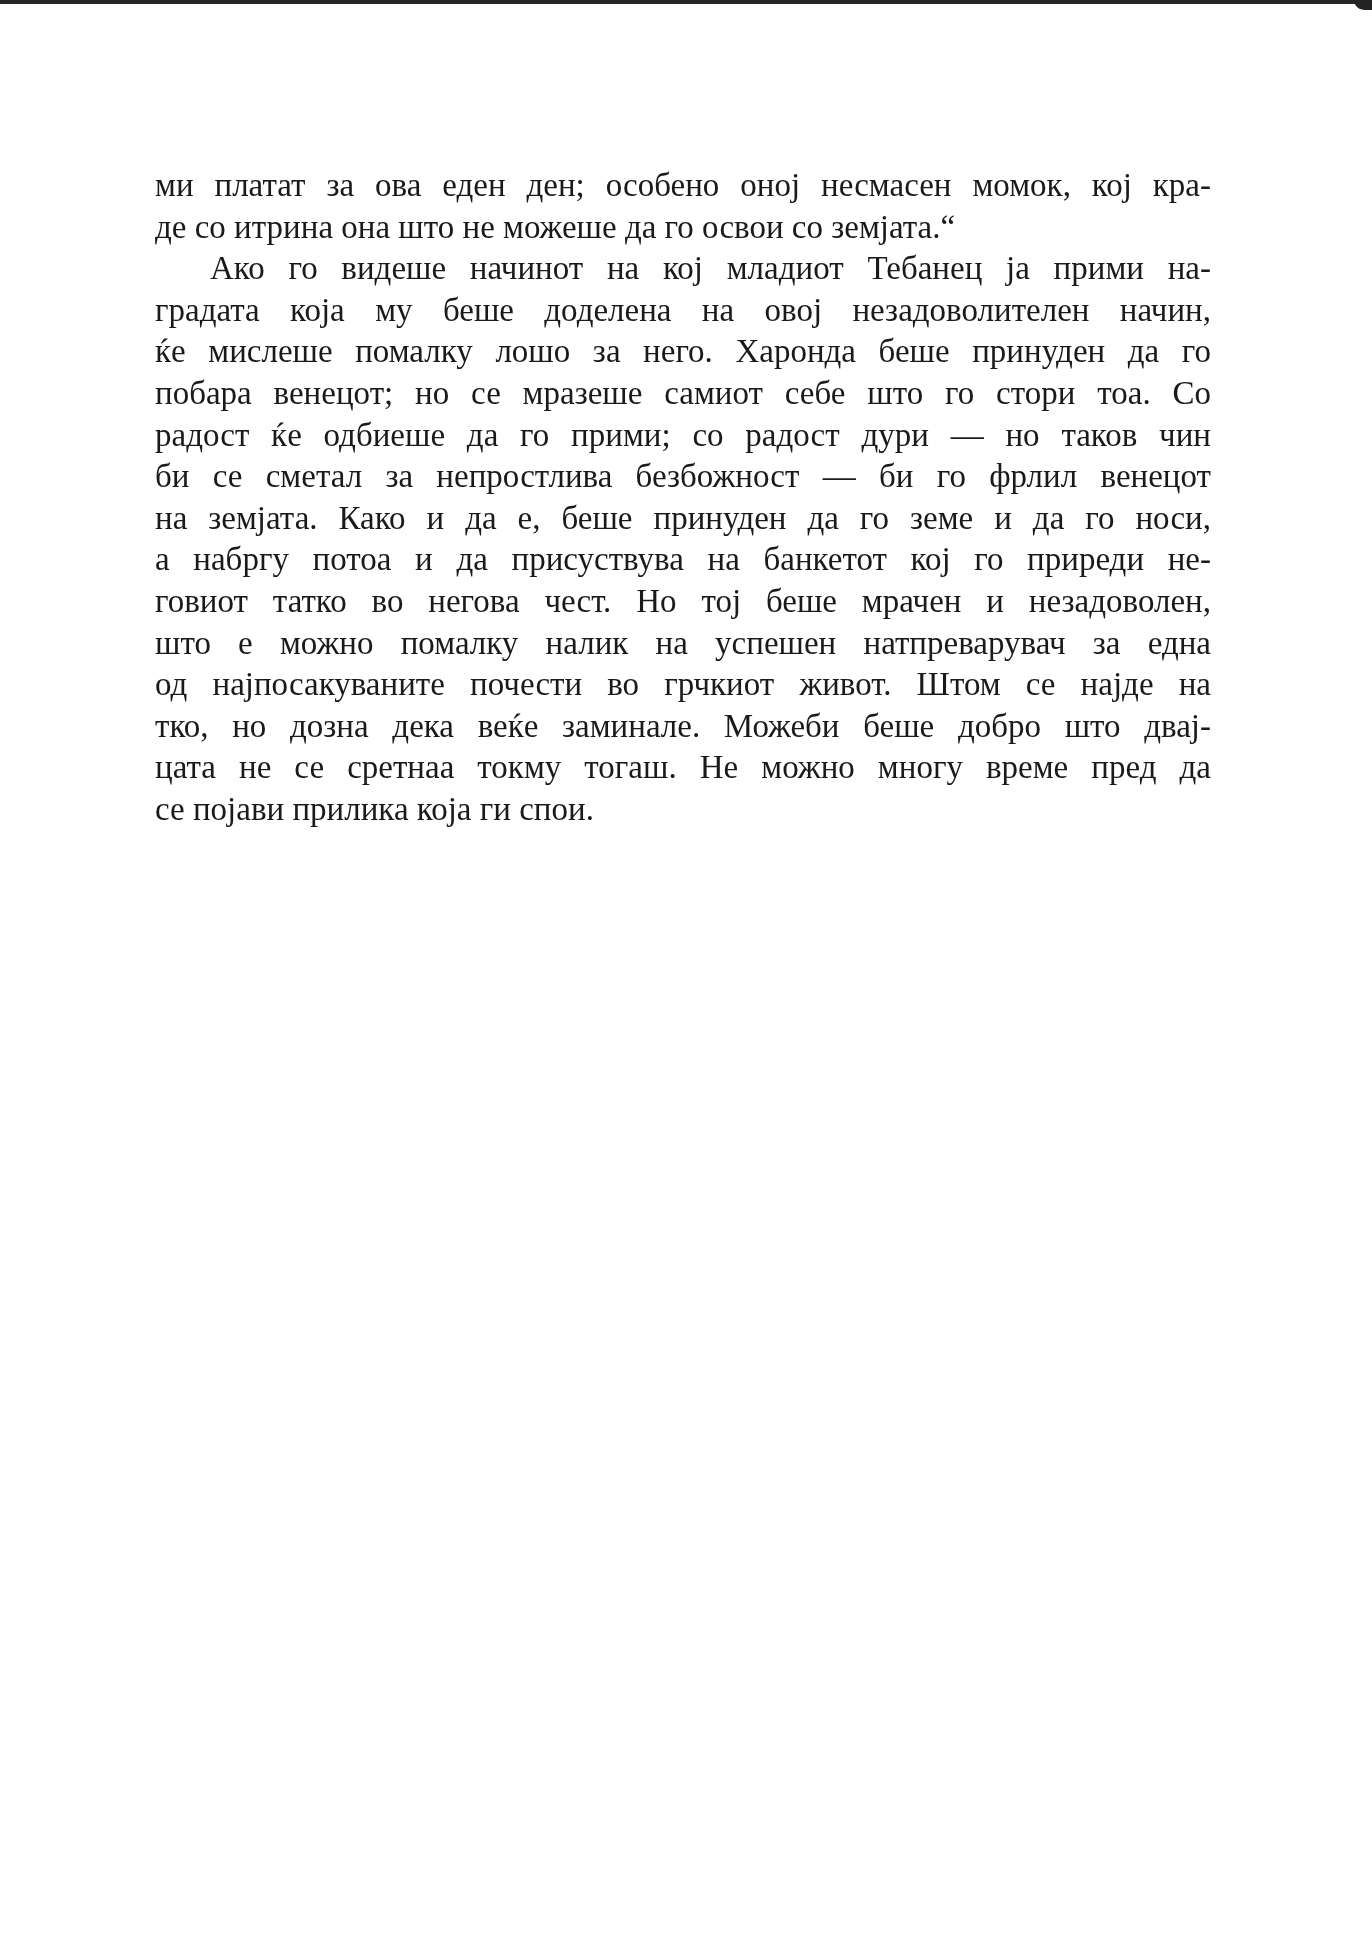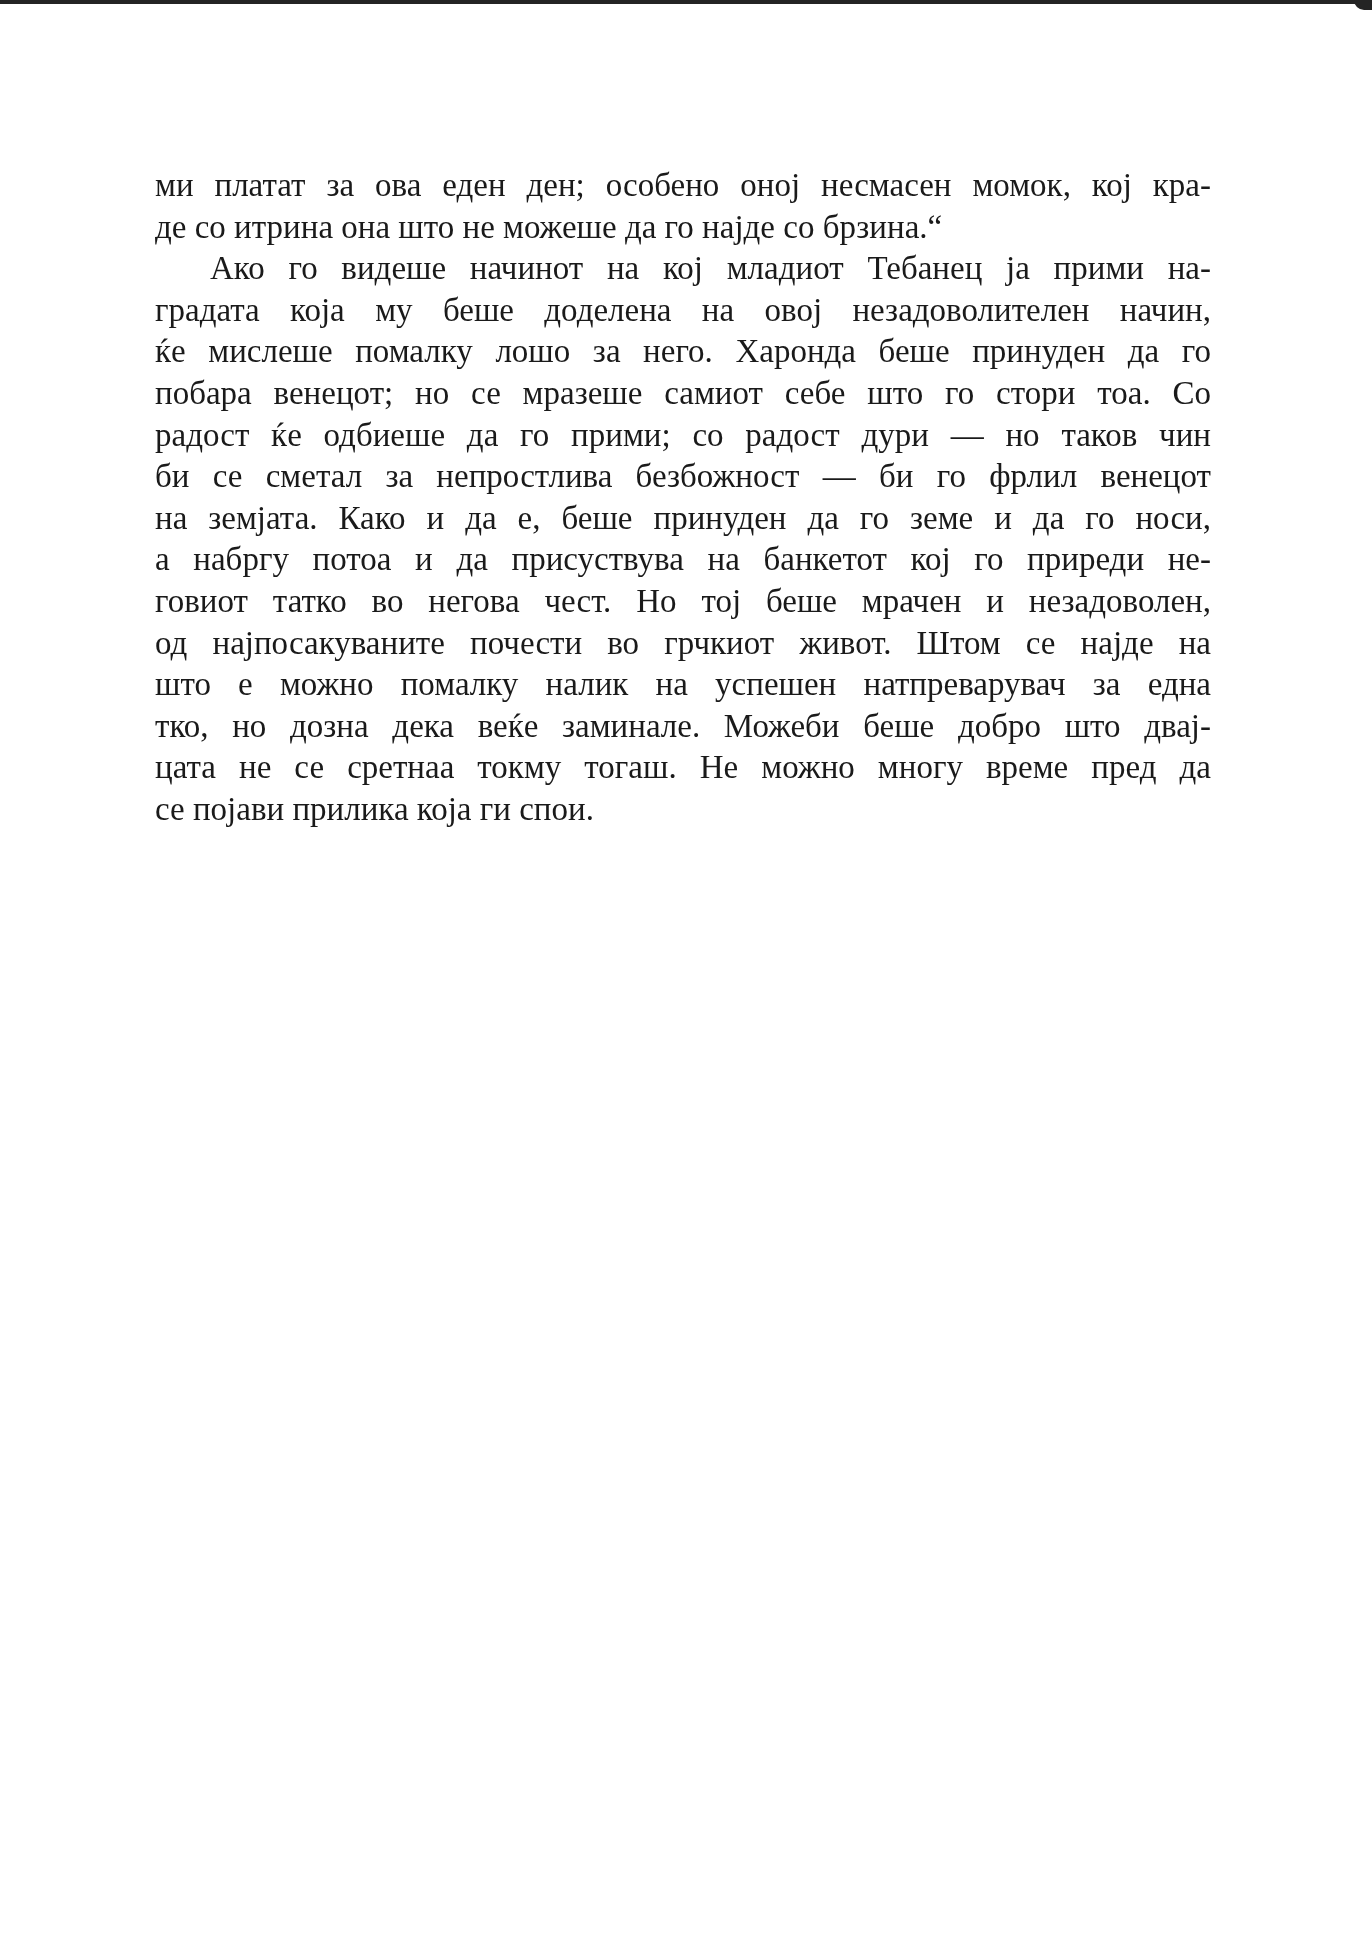--- a/index.html
+++ b/index.html
@@ -65,31 +65,31 @@
 </style>
 </head>
 <body>
 
 <div class="page">
   <div class="scan-edge-top"></div>
   <div class="scan-edge-corner"></div>
 
   <div class="text-block">
       <div class="line">ми платат за ова еден ден; особено оној несмасен момок, кој кра-</div>
-      <div class="line para-end">де со итрина она што не можеше да го најде со брзина.“</div>
+      <div class="line para-end">де со итрина она што не можеше да го освои со земјата.“</div>
       <div class="line indent">Ако го видеше начинот на кој младиот Тебанец ја прими на-</div>
       <div class="line">градата која му беше доделена на овој незадоволителен начин,</div>
       <div class="line">ќе мислеше помалку лошо за него. Харонда беше принуден да го</div>
       <div class="line">побара венецот; но се мразеше самиот себе што го стори тоа. Со</div>
       <div class="line">радост ќе одбиеше да го прими; со радост дури — но таков чин</div>
       <div class="line">би се сметал за непростлива безбожност — би го фрлил венецот</div>
       <div class="line">на земјата. Како и да е, беше принуден да го земе и да го носи,</div>
       <div class="line">а набргу потоа и да присуствува на банкетот кој го приреди не-</div>
       <div class="line">говиот татко во негова чест. Но тој беше мрачен и незадоволен,</div>
+      <div class="line">што е можно помалку налик на успешен натпреварувач за една</div>
       <div class="line">од најпосакуваните почести во грчкиот живот. Штом се најде на</div>
-      <div class="line">што е можно помалку налик на успешен натпреварувач за една</div>
       <div class="line">тко, но дозна дека веќе заминале. Можеби беше добро што двај-</div>
       <div class="line">цата не се сретнаа токму тогаш. Не можно многу време пред да</div>
       <div class="line para-end">се појави прилика која ги спои.</div>
     </div>
 
   <div class="page-number">10</div>
 </div>
 
 </body></html>

